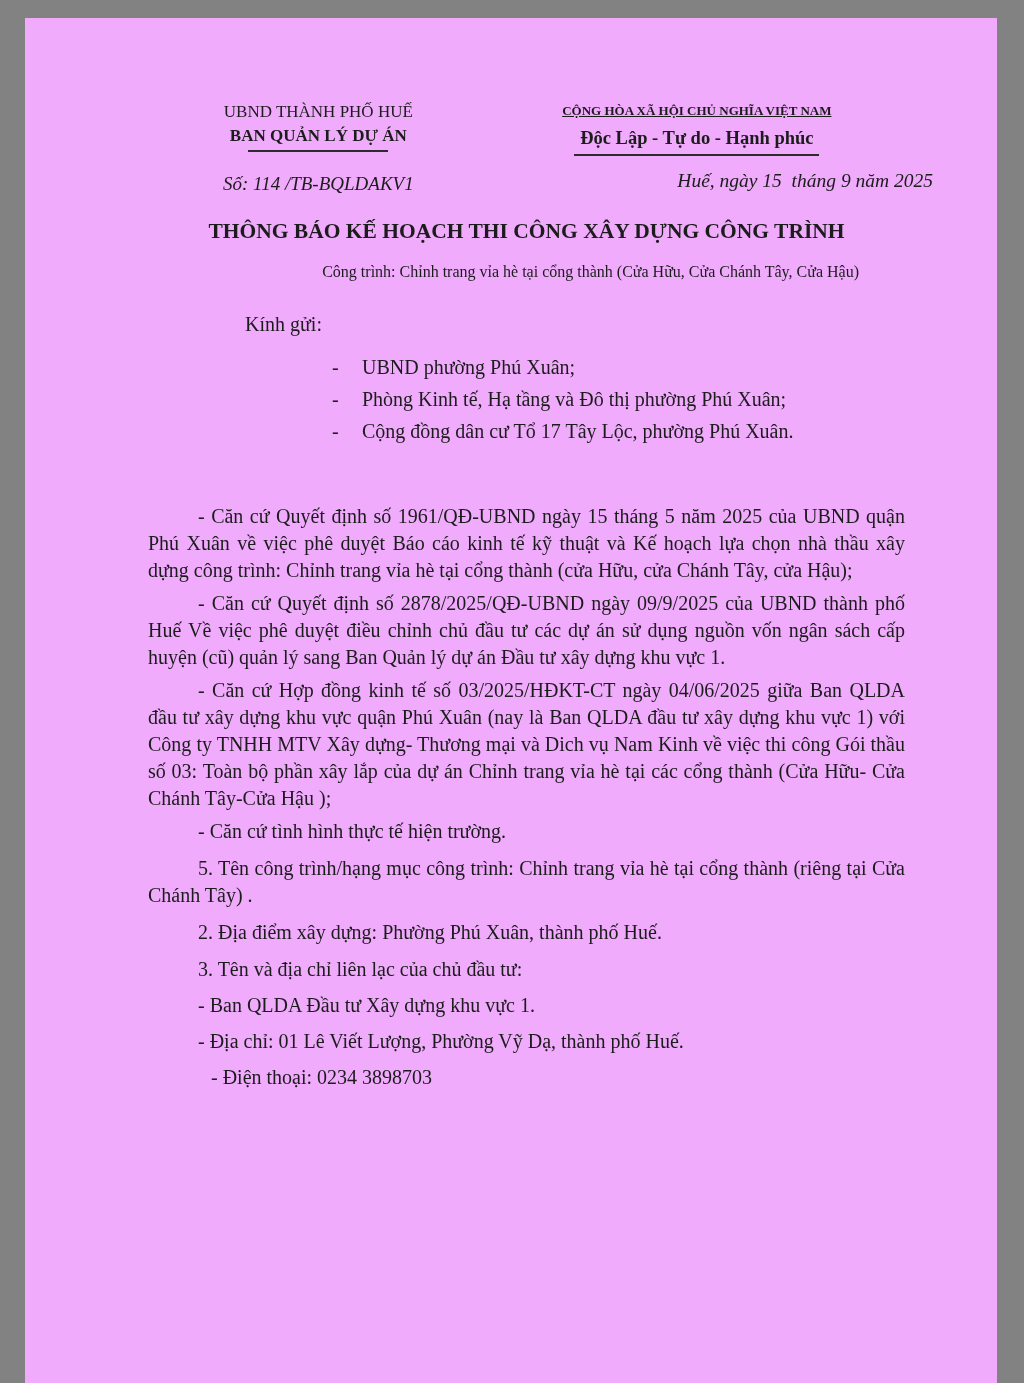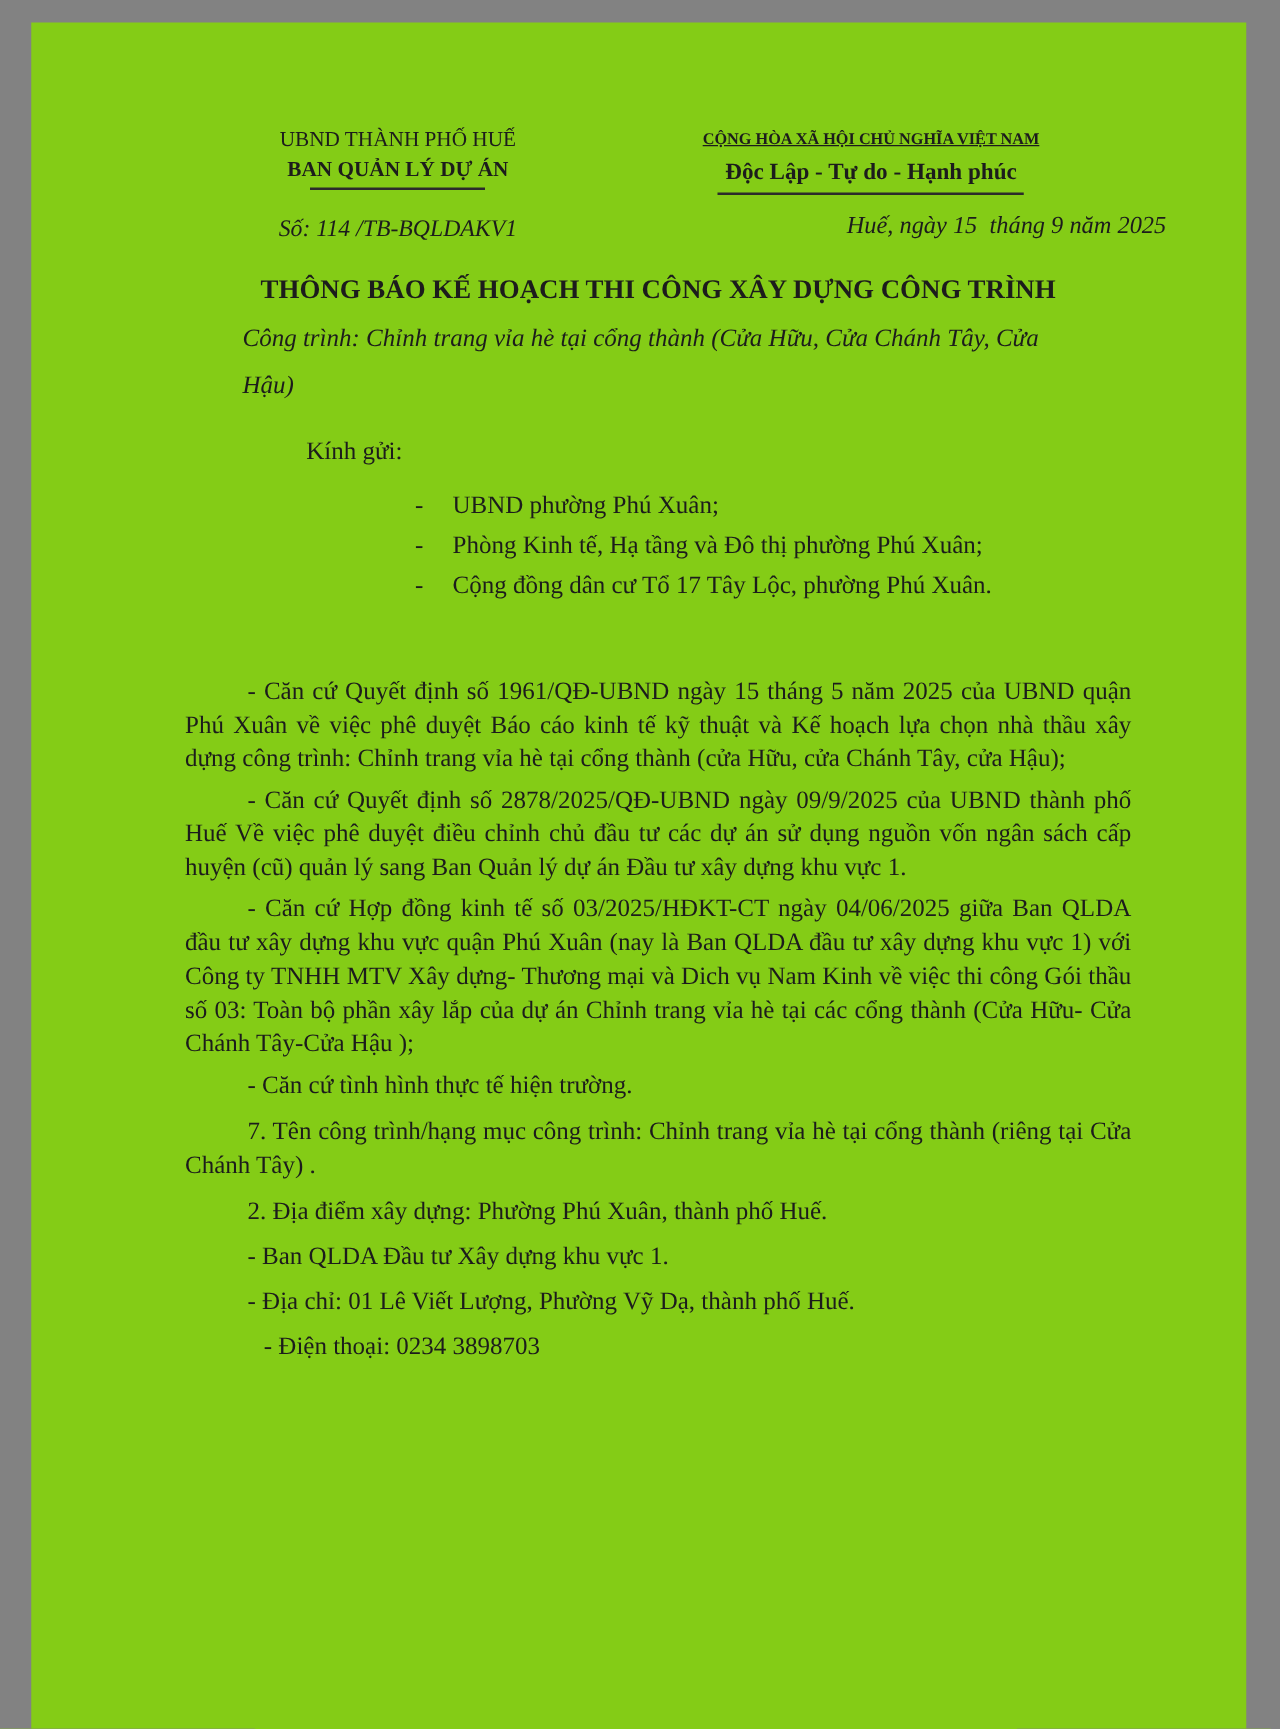--- a/index.html
+++ b/index.html
@@ -14,21 +14,21 @@
     color: #1c1c1c;
     overflow: hidden;
     position: relative;
   }
   .page {
     position: absolute;
     left: 25px;
     top: 18px;
     width: 972px;
     height: 1365px;
-    background: #84cc16;
+    background: #f0abfc;
     box-sizing: border-box;
     padding: 82px 92px 0 123px;
   }
   
   .header {
     display: flex;
   }
   .issuer {
     width: 45%;
     text-align: center;
@@ -86,24 +86,23 @@
   .title {
     margin-top: 22px;
     text-align: center;
     font-weight: bold;
     font-size: 21.5px;
     line-height: 26px;
   }
   .subtitle {
     margin: 9px auto 0;
     max-width: 665px;
-    text-align: left;
-    font-size: 20px;
+    text-align: right;
+    font-size: 16px;
     line-height: 37px;
-    font-style: italic;
   }
   
   .salutation {
     margin-top: 23px;
     margin-left: 97px;
     font-size: 20px;
   }
   .recipients {
     margin-top: 15px;
   }
@@ -188,20 +187,21 @@
       <span class="dash">-</span>
       <span>Cộng đồng dân cư Tổ 17 Tây Lộc, phường Phú Xuân.</span>
     </div>
   </div>
 
   <div class="bodytext">
     <p class="para">- Căn cứ Quyết định số 1961/QĐ-UBND ngày 15 tháng 5 năm 2025 của UBND quận Phú Xuân về việc phê duyệt Báo cáo kinh tế kỹ thuật và Kế hoạch lựa chọn nhà thầu xây dựng công trình: Chỉnh trang vỉa hè tại cổng thành (cửa Hữu, cửa Chánh Tây, cửa Hậu);</p>
     <p class="para">- Căn cứ Quyết định số 2878/2025/QĐ-UBND ngày 09/9/2025 của UBND thành phố Huế Về việc phê duyệt điều chỉnh chủ đầu tư các dự án sử dụng nguồn vốn ngân sách cấp huyện (cũ) quản lý sang Ban Quản lý dự án Đầu tư xây dựng khu vực 1.</p>
     <p class="para">- Căn cứ Hợp đồng kinh tế số 03/2025/HĐKT-CT ngày 04/06/2025 giữa Ban QLDA đầu tư xây dựng khu vực quận Phú Xuân (nay là Ban QLDA đầu tư xây dựng khu vực 1) với Công ty TNHH MTV Xây dựng- Thương mại và Dich vụ Nam Kinh về việc thi công Gói thầu số 03: Toàn bộ phần xây lắp của dự án Chỉnh trang vỉa hè tại các cổng thành (Cửa Hữu- Cửa Chánh Tây-Cửa Hậu );</p>
     <p class="para">- Căn cứ tình hình thực tế hiện trường.</p>
-    <p class="item">7. Tên công trình/hạng mục công trình: Chỉnh trang vỉa hè tại cổng thành (riêng tại Cửa Chánh Tây) .</p>
+    <p class="item">5. Tên công trình/hạng mục công trình: Chỉnh trang vỉa hè tại cổng thành (riêng tại Cửa Chánh Tây) .</p>
     <p class="item">2. Địa điểm xây dựng: Phường Phú Xuân, thành phố Huế.</p>
+    <p class="item">3. Tên và địa chỉ liên lạc của chủ đầu tư:</p>
     <p class="owner-line">- Ban QLDA Đầu tư Xây dựng khu vực 1.</p>
     <p class="owner-line">- Địa chỉ: 01 Lê Viết Lượng, Phường Vỹ Dạ, thành phố Huế.</p>
     <p class="owner-line last">- Điện thoại: 0234 3898703</p>
   </div>
 
 </div>
 
 </body></html>

